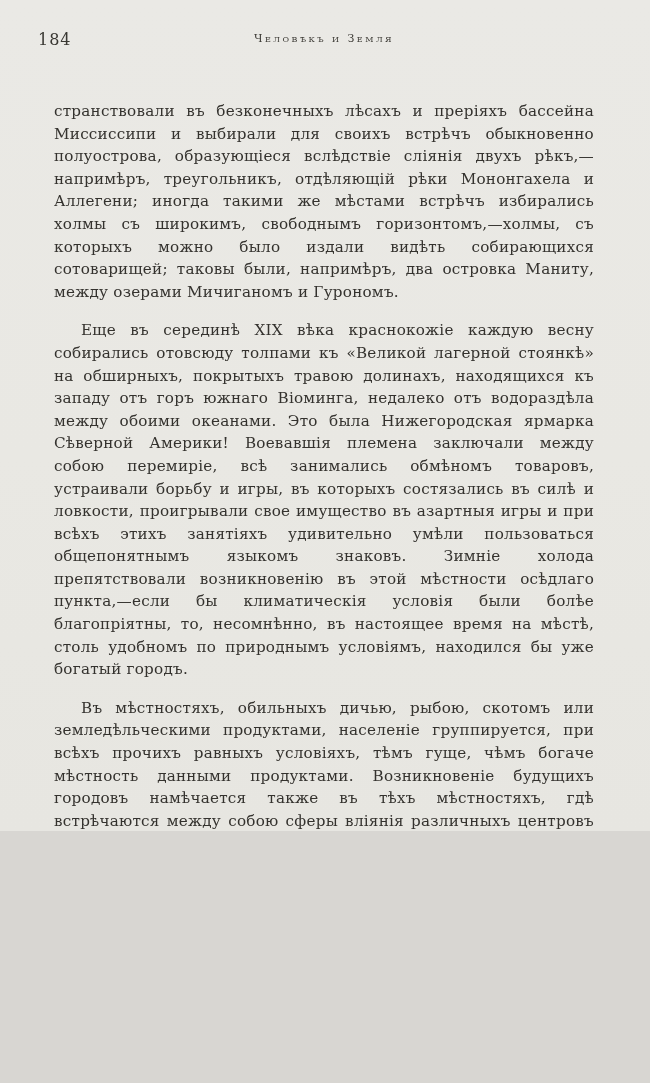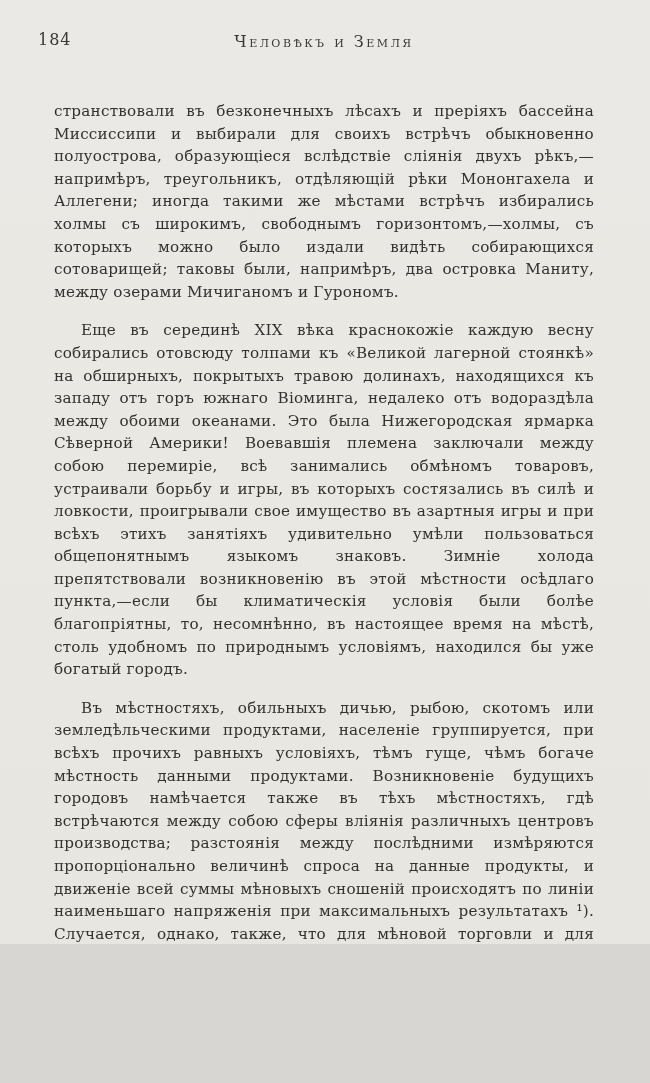--- a/index.html
+++ b/index.html
@@ -3,21 +3,21 @@
 <meta charset="utf-8">
 <style>
   html, body {
     margin: 0;
     padding: 0;
     background: #d8d6d2;
   }
   .page {
     position: relative;
     width: 650px;
-    height: 944px;
+    height: 831px;
     margin: 0 auto;
     background: linear-gradient(180deg, #eae9e5 0%, #e9e8e3 55%, #e7e6e1 100%);
     color: #34322e;
     font-family: "DejaVu Serif", serif;
     box-sizing: border-box;
     padding: 30px 40px 38px 38px;
     display: flex;
     flex-direction: column;
     overflow: hidden;
   }
@@ -34,21 +34,21 @@
     font-size: 16px;
     letter-spacing: 1px;
     color: #3a3833;
   }
   .running-title {
     position: absolute;
     left: 0;
     right: 0;
     top: 2px;
     text-align: center;
-    font-size: 16px;
+    font-size: 11px;
     font-variant: small-caps;
     text-transform: none;
     letter-spacing: 2.5px;
     color: #3a3833;
   }
   .body-text {
     flex: 0 0 auto;
     font-size: 15.2px;
     line-height: 22.6px;
     text-align: justify;

